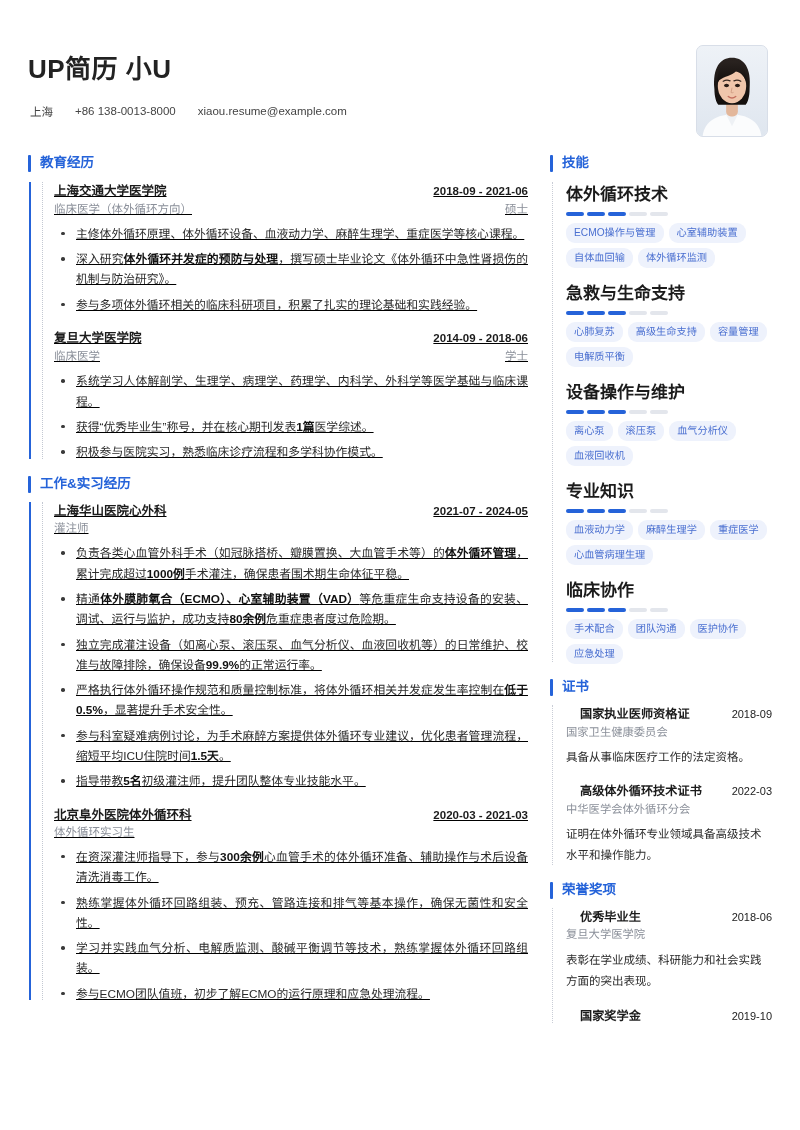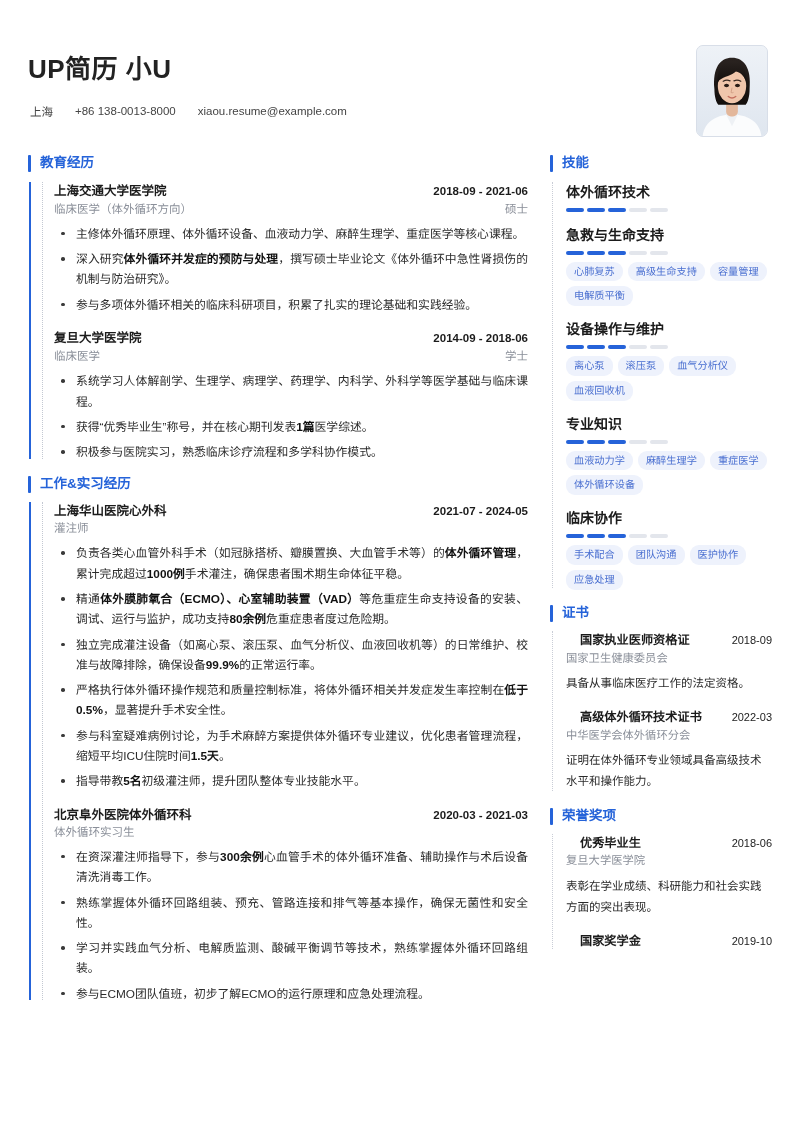--- a/index.html
+++ b/index.html
@@ -87,20 +87,21 @@
     font-size: 13.5px;
     font-weight: bold;
     color: #2563d9;
     line-height: 1.3;
   }
 
   
   .sec-body {
     position: relative;
     padding-left: 26px;
+    text-decoration: underline;
   }
   .sec-body::before {
     content: "";
     position: absolute;
     left: 1px; top: 0; bottom: 4px;
     width: 2px;
     background: #2563d9;
   }
   .sec-body::after {
     content: "";
@@ -180,21 +181,21 @@
   .r-body::before {
     content: "";
     position: absolute;
     left: 2px; top: 0; bottom: 2px;
     width: 0;
     border-left: 1px dotted #c9cdd6;
   }
 
   .skill-group { margin-bottom: 13px; }
   .skill-name {
-    font-size: 14px;
+    font-size: 17px;
     font-weight: bold;
     color: #1b1b1b;
     line-height: 1.5;
     margin-bottom: 5px;
   }
   .rating {
     display: flex;
     gap: 3px;
     margin-bottom: 7px;
   }
@@ -392,20 +393,26 @@
           <div class="r-body">
             <div class="skill-group">
               <div class="skill-name">体外循环技术</div>
               <div class="rating">
                 <i class="on"></i>
                 <i class="on"></i>
                 <i class="on"></i>
                 <i></i>
                 <i></i>
               </div>
+              <div class="tags">
+                <span class="tag">ECMO操作与管理</span>
+                <span class="tag">心室辅助装置</span>
+                <span class="tag">自体血回输</span>
+                <span class="tag">体外循环监测</span>
+              </div>
             </div>
             <div class="skill-group">
               <div class="skill-name">急救与生命支持</div>
               <div class="rating">
                 <i class="on"></i>
                 <i class="on"></i>
                 <i class="on"></i>
                 <i></i>
                 <i></i>
               </div>
@@ -438,21 +445,21 @@
                 <i class="on"></i>
                 <i class="on"></i>
                 <i class="on"></i>
                 <i></i>
                 <i></i>
               </div>
               <div class="tags">
                 <span class="tag">血液动力学</span>
                 <span class="tag">麻醉生理学</span>
                 <span class="tag">重症医学</span>
-                <span class="tag">体外循环设备</span>
+                <span class="tag">心血管病理生理</span>
               </div>
             </div>
             <div class="skill-group">
               <div class="skill-name">临床协作</div>
               <div class="rating">
                 <i class="on"></i>
                 <i class="on"></i>
                 <i class="on"></i>
                 <i></i>
                 <i></i>

